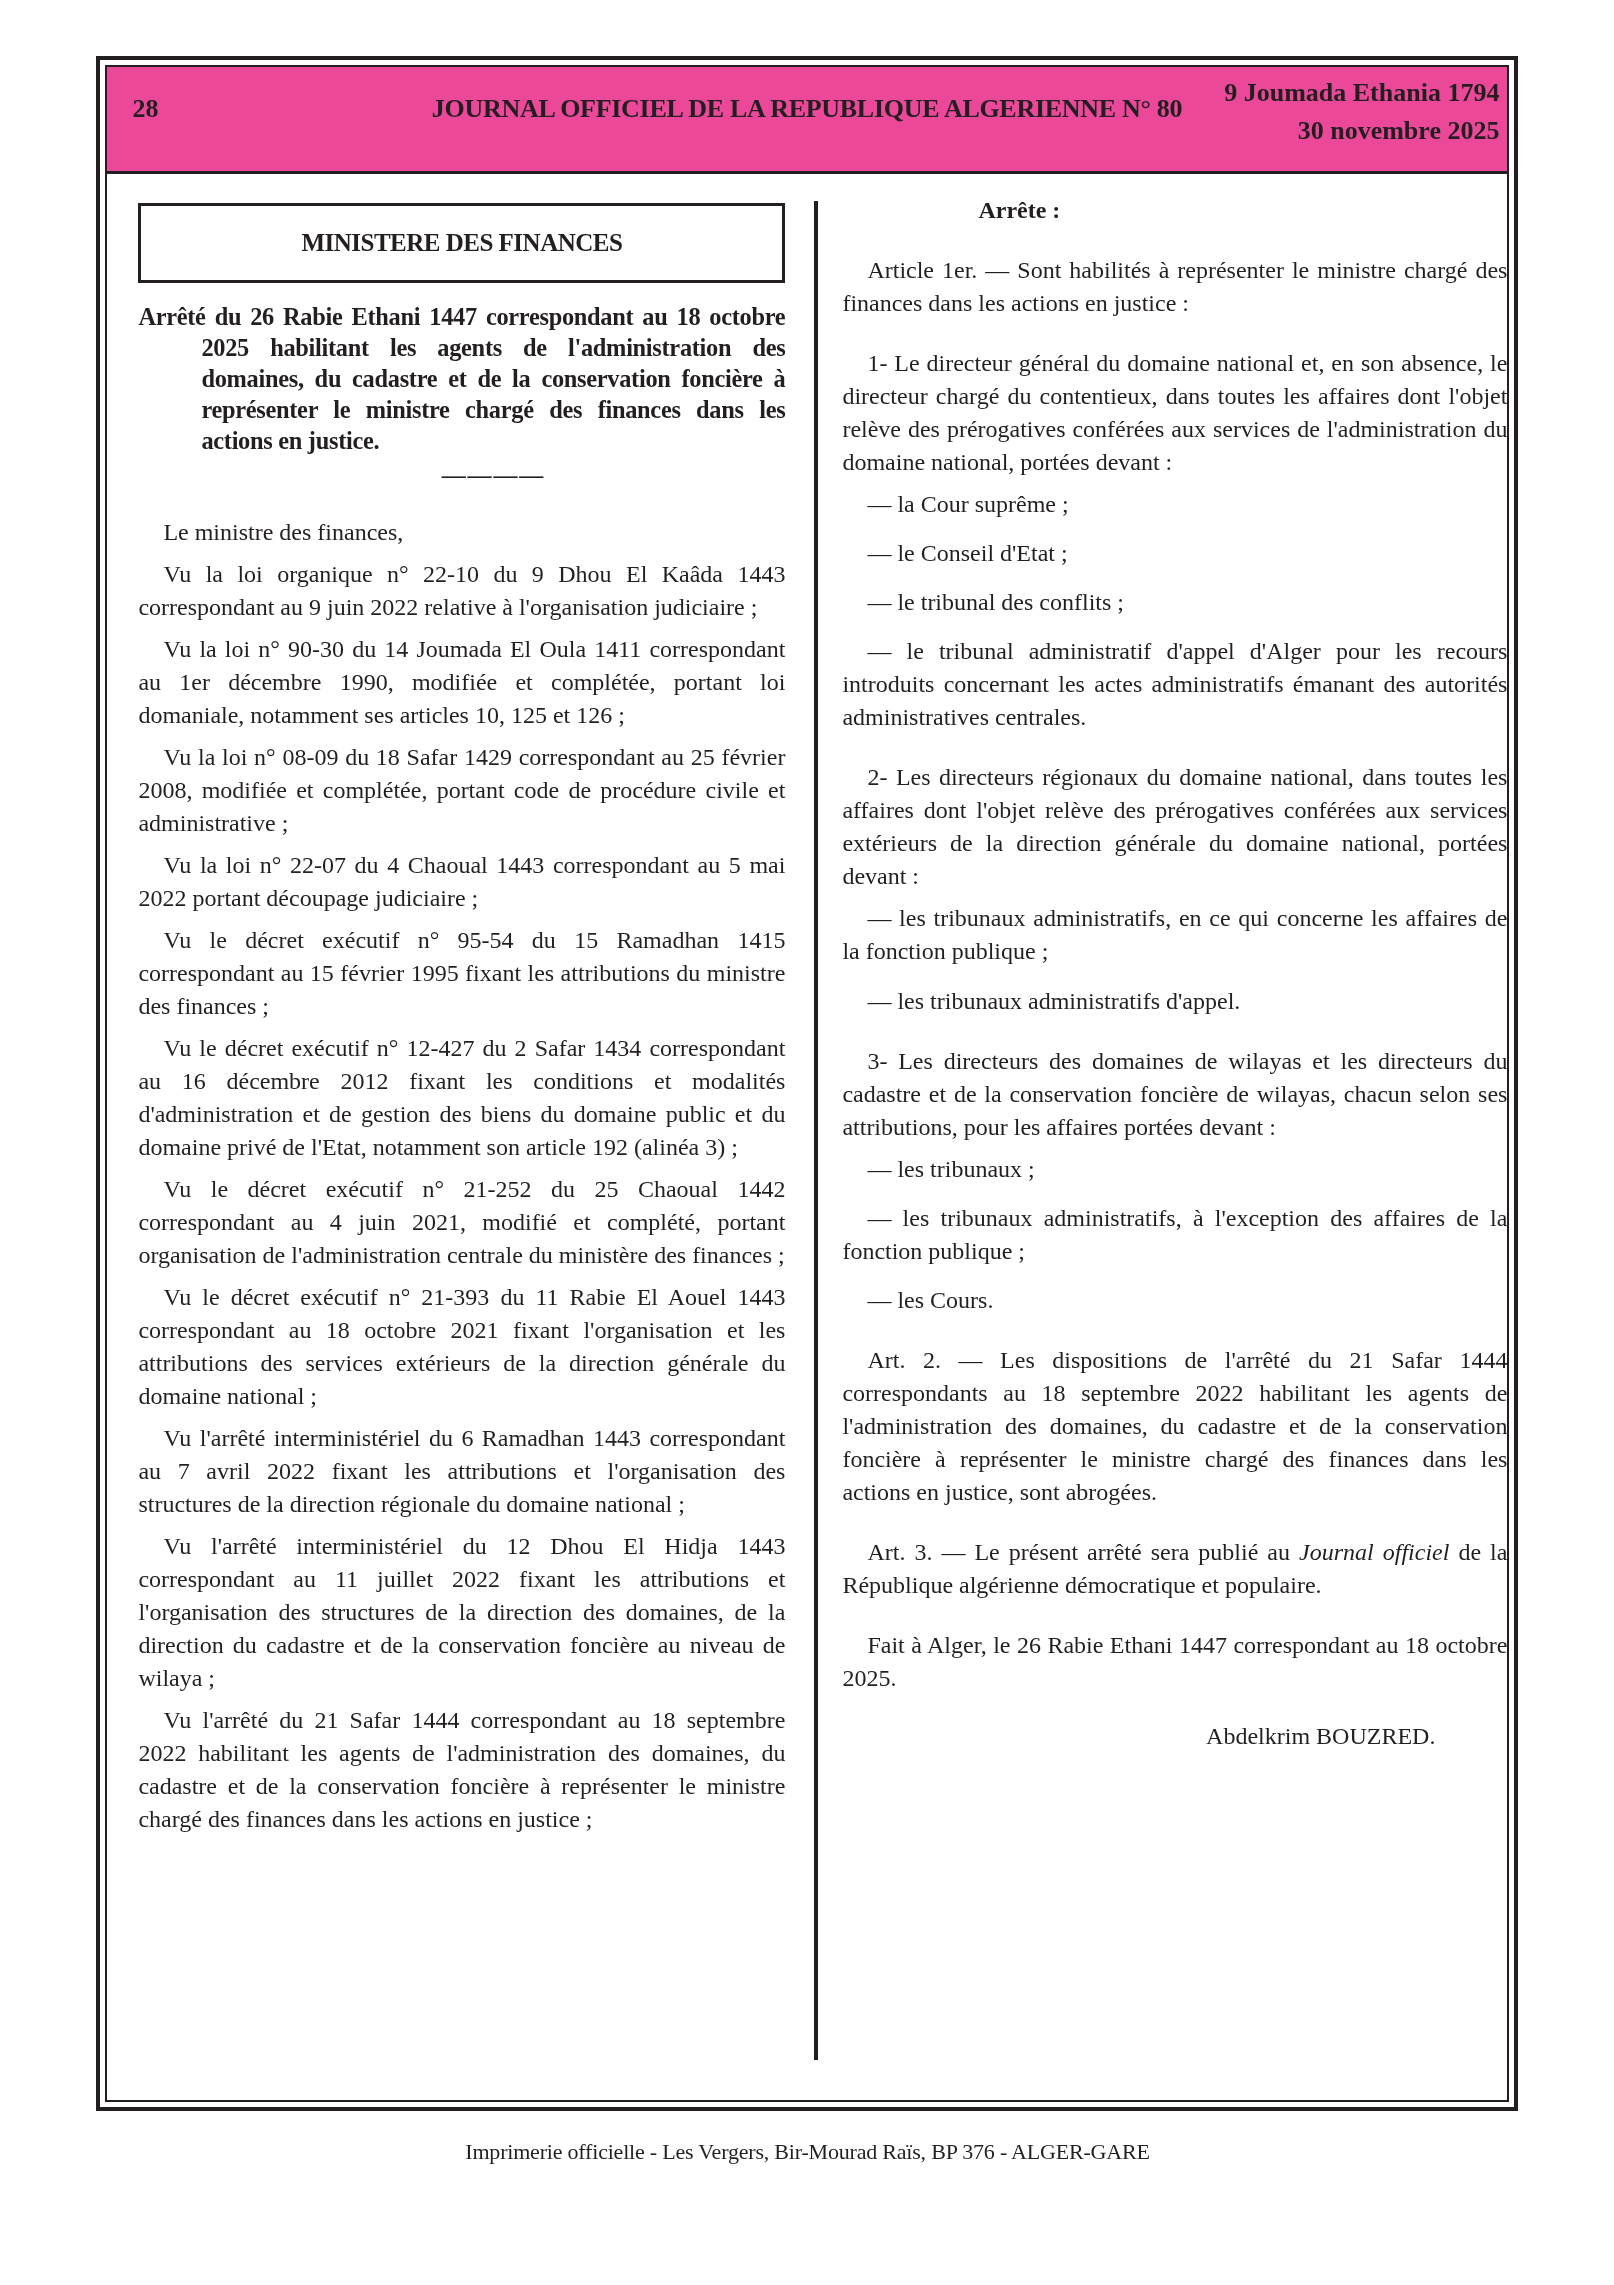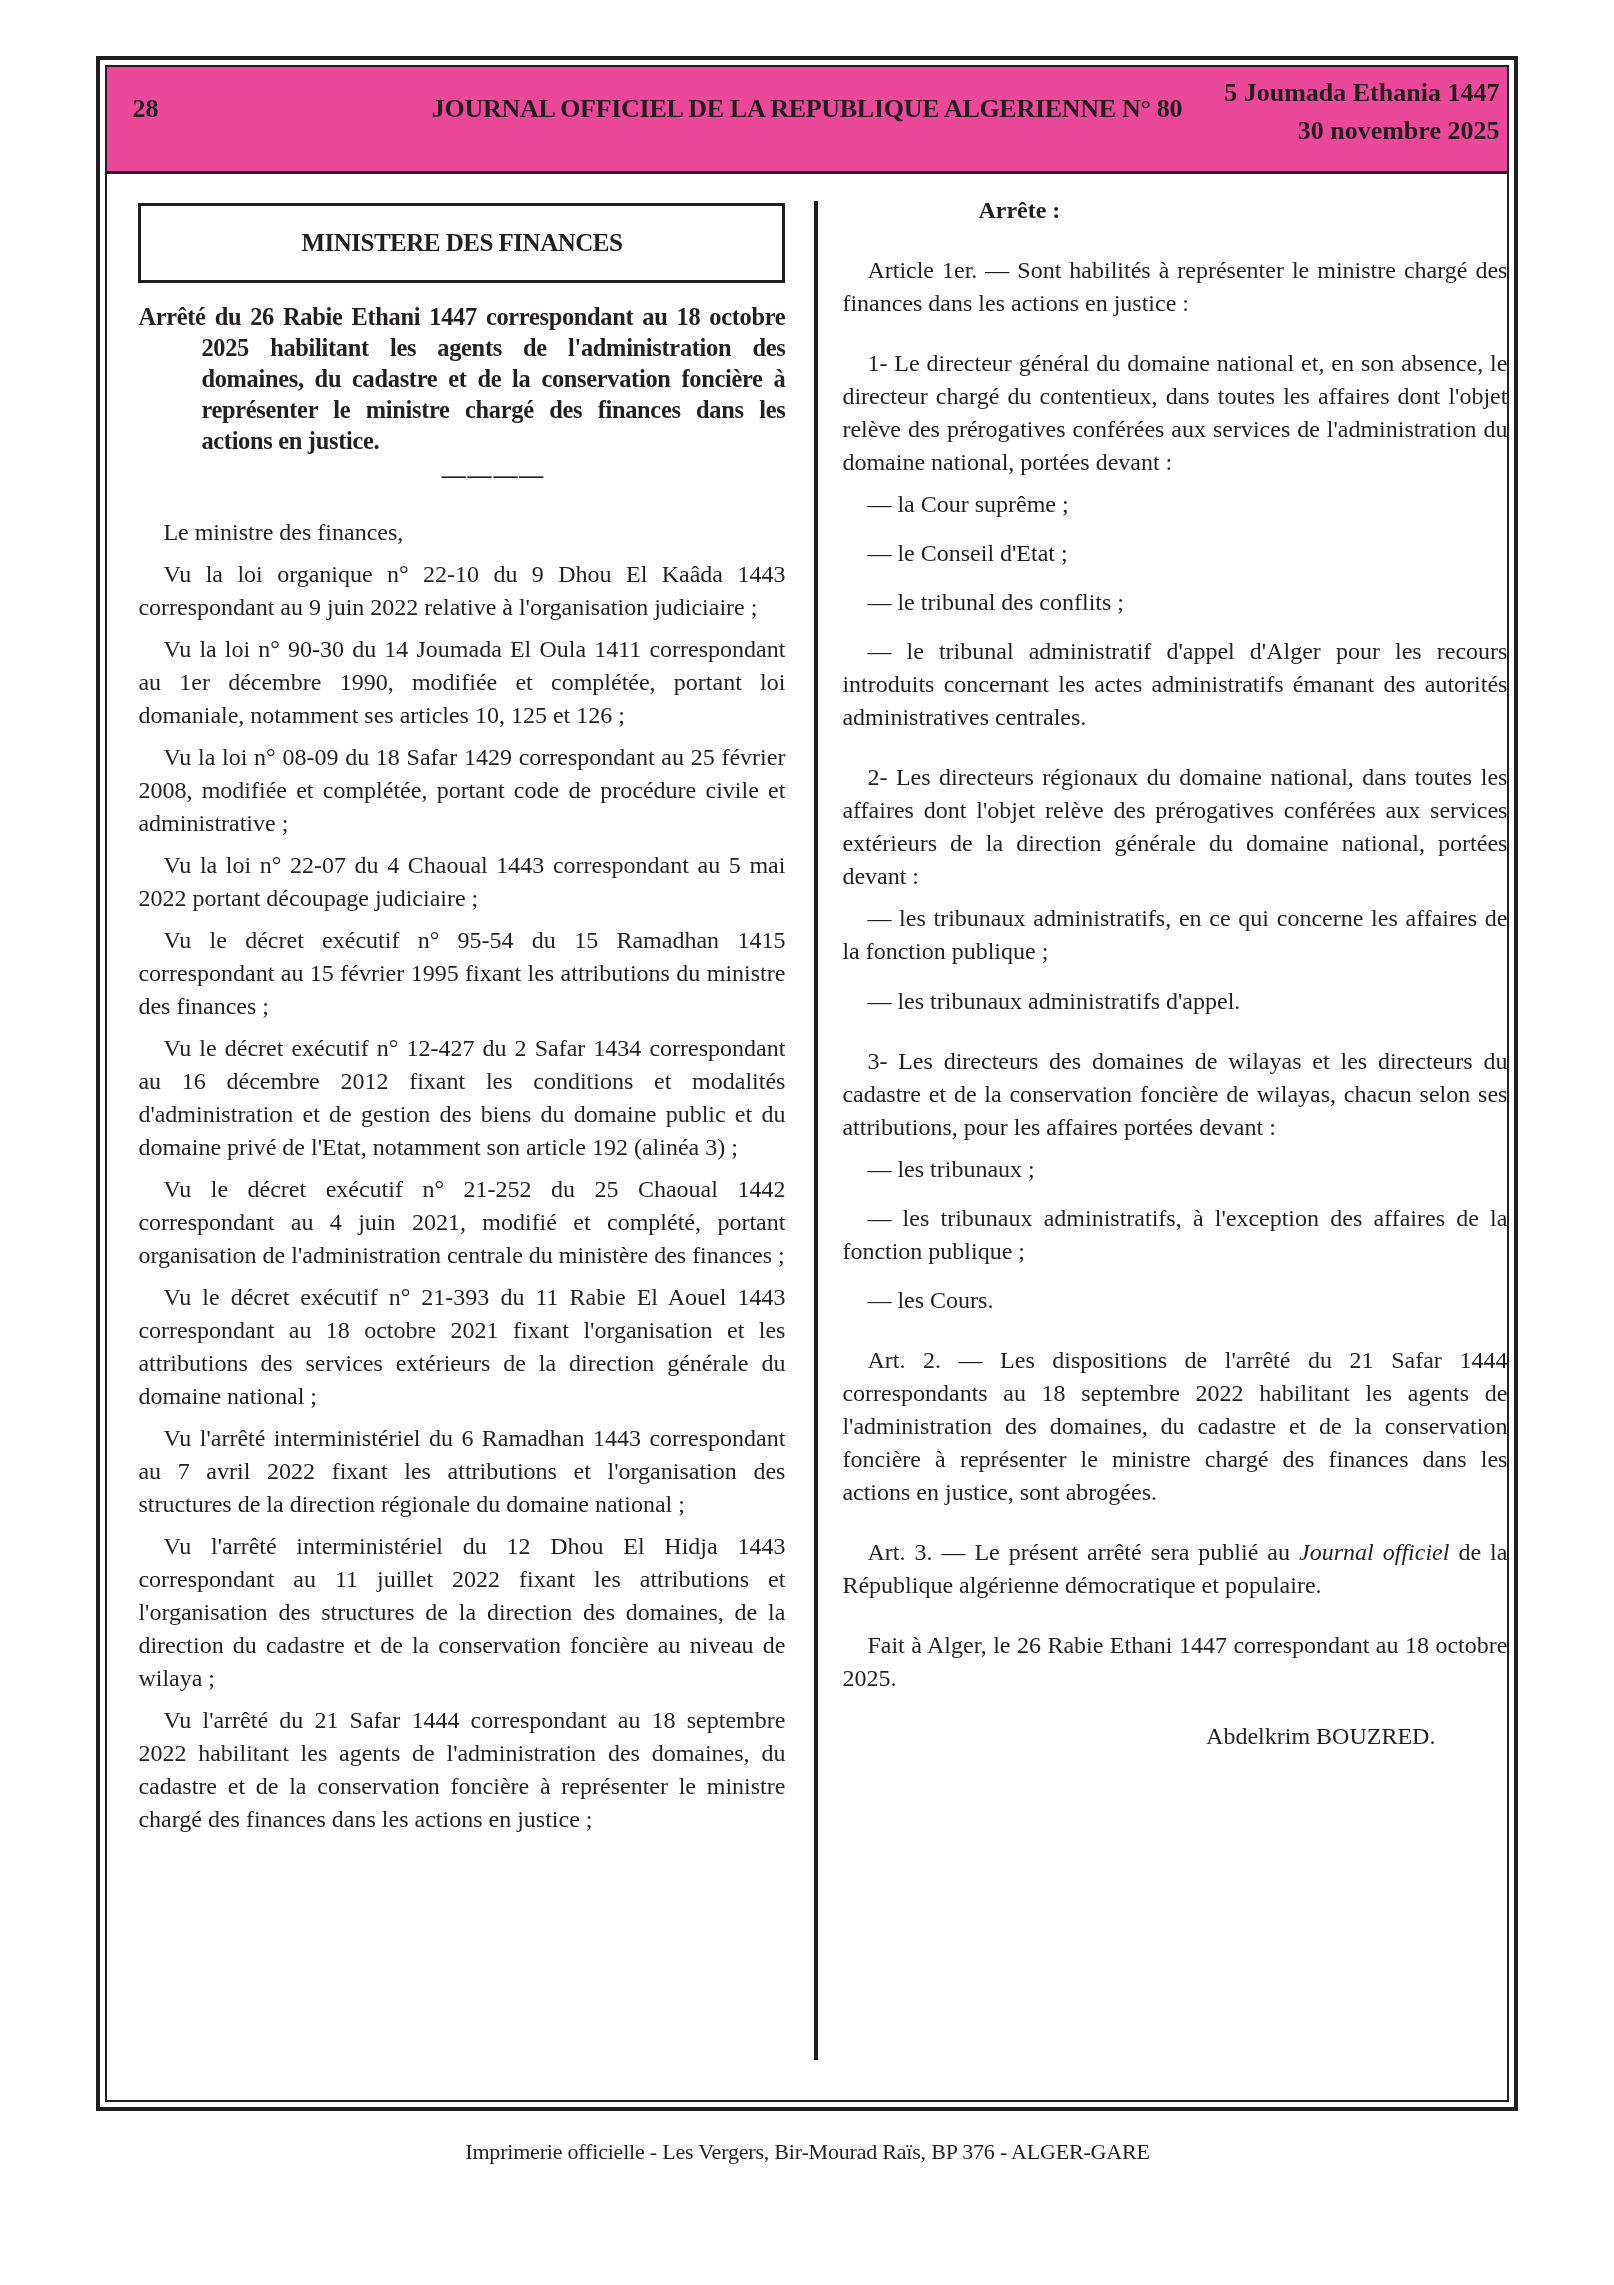--- a/index.html
+++ b/index.html
@@ -31,21 +31,21 @@
 </head>
 <body>
 
 <div class="outer">
   <div class="inner">
 
     <div class="header">
       <span class="hdr-page">28</span>
       <div class="hdr-title">JOURNAL OFFICIEL DE LA REPUBLIQUE ALGERIENNE N° 80</div>
       <div class="hdr-date">
-        <div>5 Joumada Ethania 1447</div>
+        <div>9 Joumada Ethania 1794</div>
         <div>30 novembre 2025</div>
       </div>
     </div>
 
     <div class="col left">
       <div class="ministry-box">MINISTERE DES FINANCES</div>
       <div class="arrete-title">Arrêté du 26 Rabie Ethani 1447 correspondant au 18 octobre 2025 habilitant les agents de l'administration des domaines, du cadastre et de la conservation foncière à représenter le ministre chargé des finances dans les actions en justice.</div>
       <div class="dashes">————</div>
       <p class="first">Le ministre des finances,</p>
       <p>Vu la loi organique n° 22-10 du 9 Dhou El Kaâda 1443 correspondant au 9 juin 2022 relative à l'organisation judiciaire ;</p>

